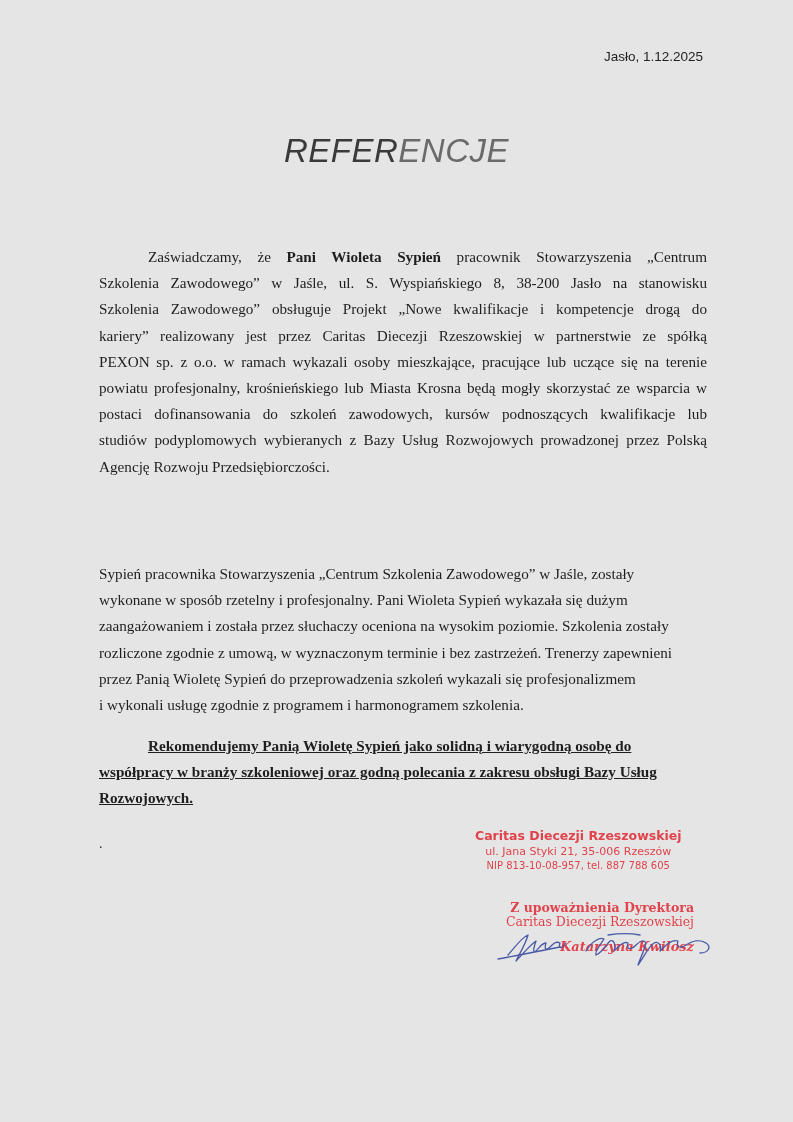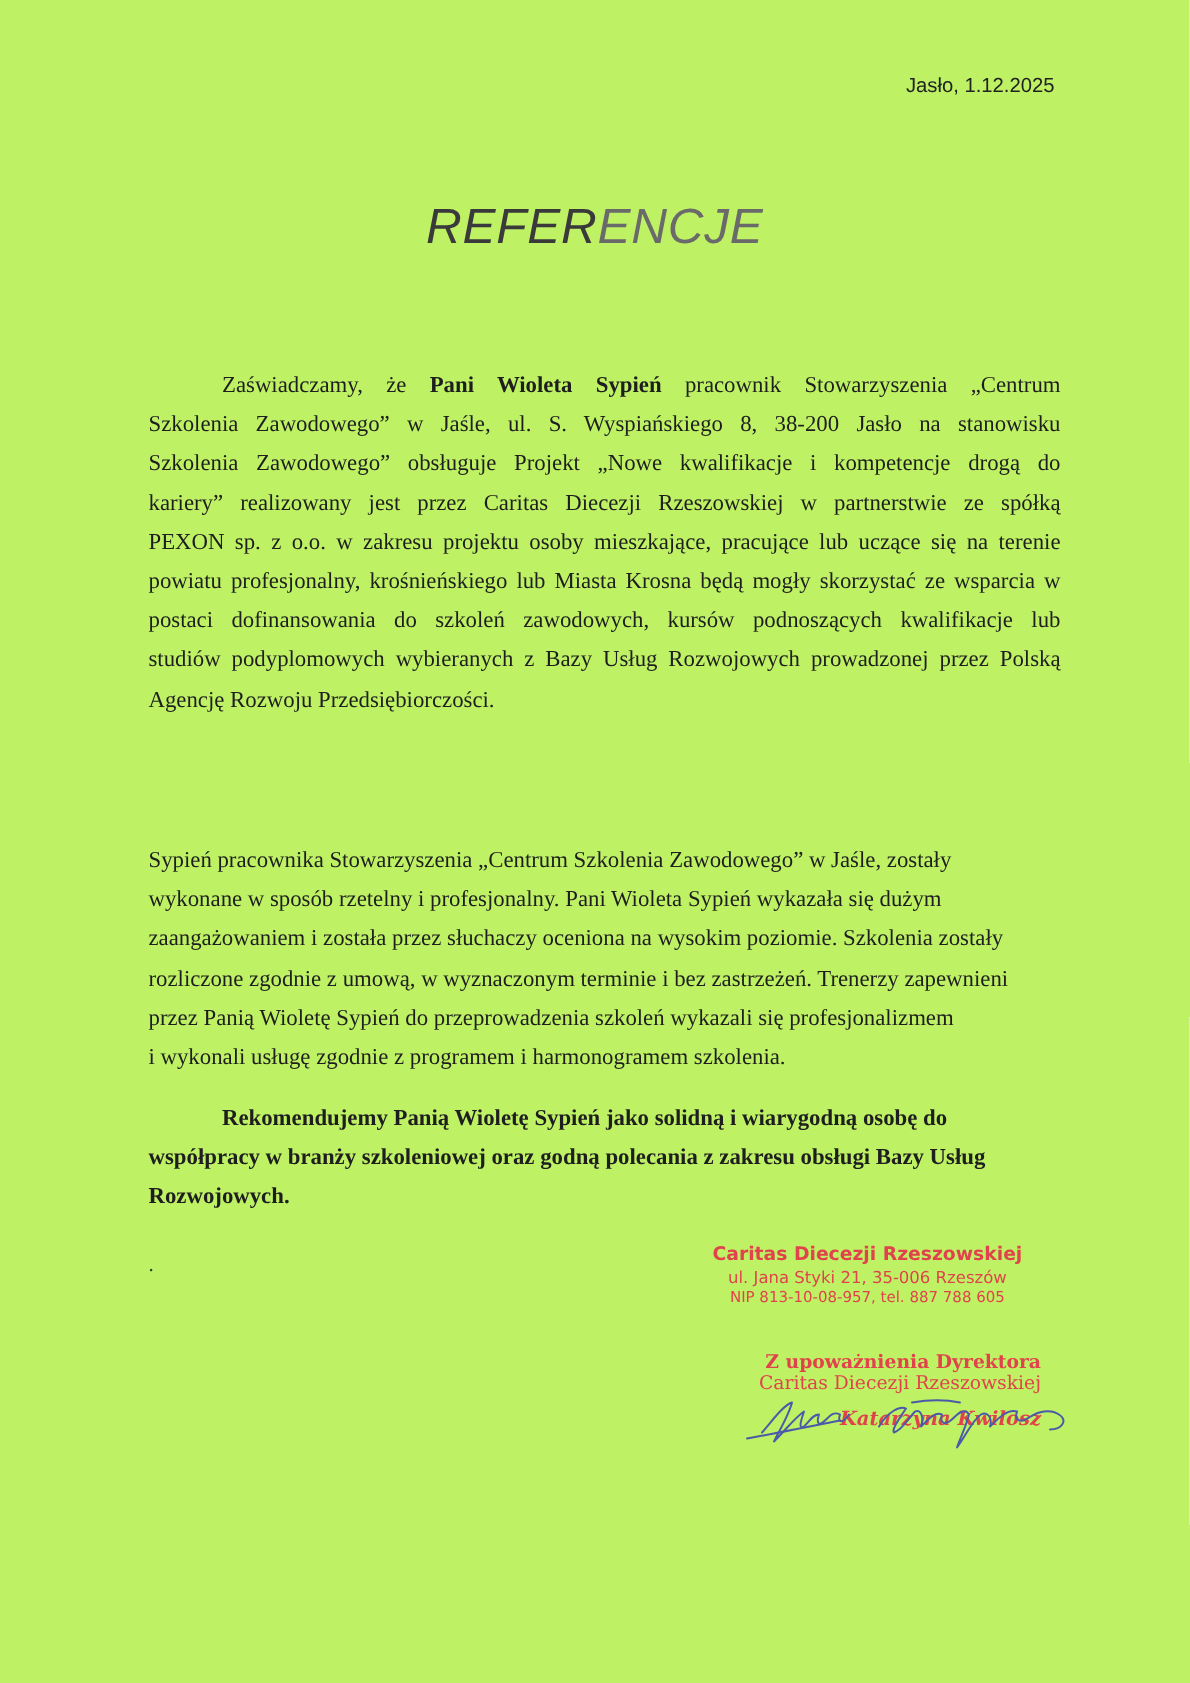--- a/index.html
+++ b/index.html
@@ -1,37 +1,37 @@
 <!DOCTYPE html>
 <html><head>
 <meta charset="utf-8">
 <style>
   html, body { margin: 0; padding: 0; background: #ffffff; }
   body { width: 793px; height: 1122px; position: relative; overflow: hidden; color: #1a1a1a; }
-  .page { position: absolute; left: 0; top: 0; width: 793px; height: 1122px; background: #bef264; }
+  .page { position: absolute; left: 0; top: 0; width: 793px; height: 1122px; background: #e5e5e5; }
   .date {
     position: absolute; right: 90px; top: 49px;
     font-family: "Liberation Sans", sans-serif; font-size: 13.5px; color: #222;
   }
   .title {
     position: absolute; left: 0; width: 793px; top: 132px; text-align: center;
     font-family: "Liberation Sans", sans-serif; font-weight: normal; font-style: italic;
     font-size: 33px; letter-spacing: 0.5px; color: #3a3a3a;
   }
   .title .faded { color: #6a6a6a; }
   .body-text {
     position: absolute; left: 99px; width: 608px;
     font-family: "Liberation Serif", serif; font-size: 15.2px; line-height: 26.2px; color: #1e1e1e;
   }
   .line { display: block; white-space: nowrap; }
   .justify { text-align-last: justify; text-align: justify; white-space: normal; }
   .indent { padding-left: 49px; }
   .p1 { top: 244px; }
   .p2 { top: 561px; }
-  .p3 { top: 733px; font-weight: bold; }
+  .p3 { top: 733px; font-weight: bold; text-decoration: underline; }
   b { font-weight: bold; }
   .dot { position: absolute; left: 99px; top: 836px; font-family: "Liberation Serif", serif; font-size: 14px; color: #333; }
   .stamp {
     position: absolute; left: 475px; top: 828px;
     font-family: "DejaVu Sans", sans-serif; color: #e0434b; text-align: center;
   }
   .stamp .s1 { font-size: 12.5px; font-weight: bold; display: block; }
   .stamp .s2 { font-size: 11px; display: block; margin-top: 2px; }
   .stamp .s3 { font-size: 10px; display: block; margin-top: 2px; }
   .auth {
@@ -52,21 +52,21 @@
 
   <div class="title">
     <span>REFER</span><span class="faded">ENCJE</span>
   </div>
 
   <div class="body-text p1">
     <span class="line justify indent"><span>Zaświadczamy, że </span><b>Pani Wioleta Sypień</b><span> pracownik  Stowarzyszenia „Centrum</span></span>
     <span class="line justify">Szkolenia Zawodowego” w Jaśle, ul. S. Wyspiańskiego 8, 38-200 Jasło na stanowisku</span>
     <span class="line justify">Szkolenia Zawodowego” obsługuje Projekt „Nowe kwalifikacje i kompetencje drogą do</span>
     <span class="line justify">kariery” realizowany jest przez Caritas Diecezji Rzeszowskiej w partnerstwie ze spółką</span>
-    <span class="line justify">PEXON sp. z o.o. w zakresu projektu osoby mieszkające, pracujące lub uczące się na terenie</span>
+    <span class="line justify">PEXON sp. z o.o. w ramach wykazali osoby mieszkające, pracujące lub uczące się na terenie</span>
     <span class="line justify">powiatu profesjonalny, krośnieńskiego lub Miasta Krosna będą mogły skorzystać ze wsparcia w</span>
     <span class="line justify">postaci dofinansowania do szkoleń zawodowych, kursów podnoszących kwalifikacje lub</span>
     <span class="line justify">studiów podyplomowych wybieranych z Bazy Usług Rozwojowych prowadzonej przez Polską</span>
     <span class="line">Agencję Rozwoju Przedsiębiorczości.</span>
   </div>
 
   <div class="body-text p2">
     <span class="line">Sypień pracownika Stowarzyszenia „Centrum Szkolenia Zawodowego” w Jaśle, zostały</span>
     <span class="line">wykonane w sposób rzetelny i profesjonalny. Pani Wioleta Sypień wykazała się dużym</span>
     <span class="line">zaangażowaniem i została przez słuchaczy oceniona na wysokim poziomie. Szkolenia zostały</span>

